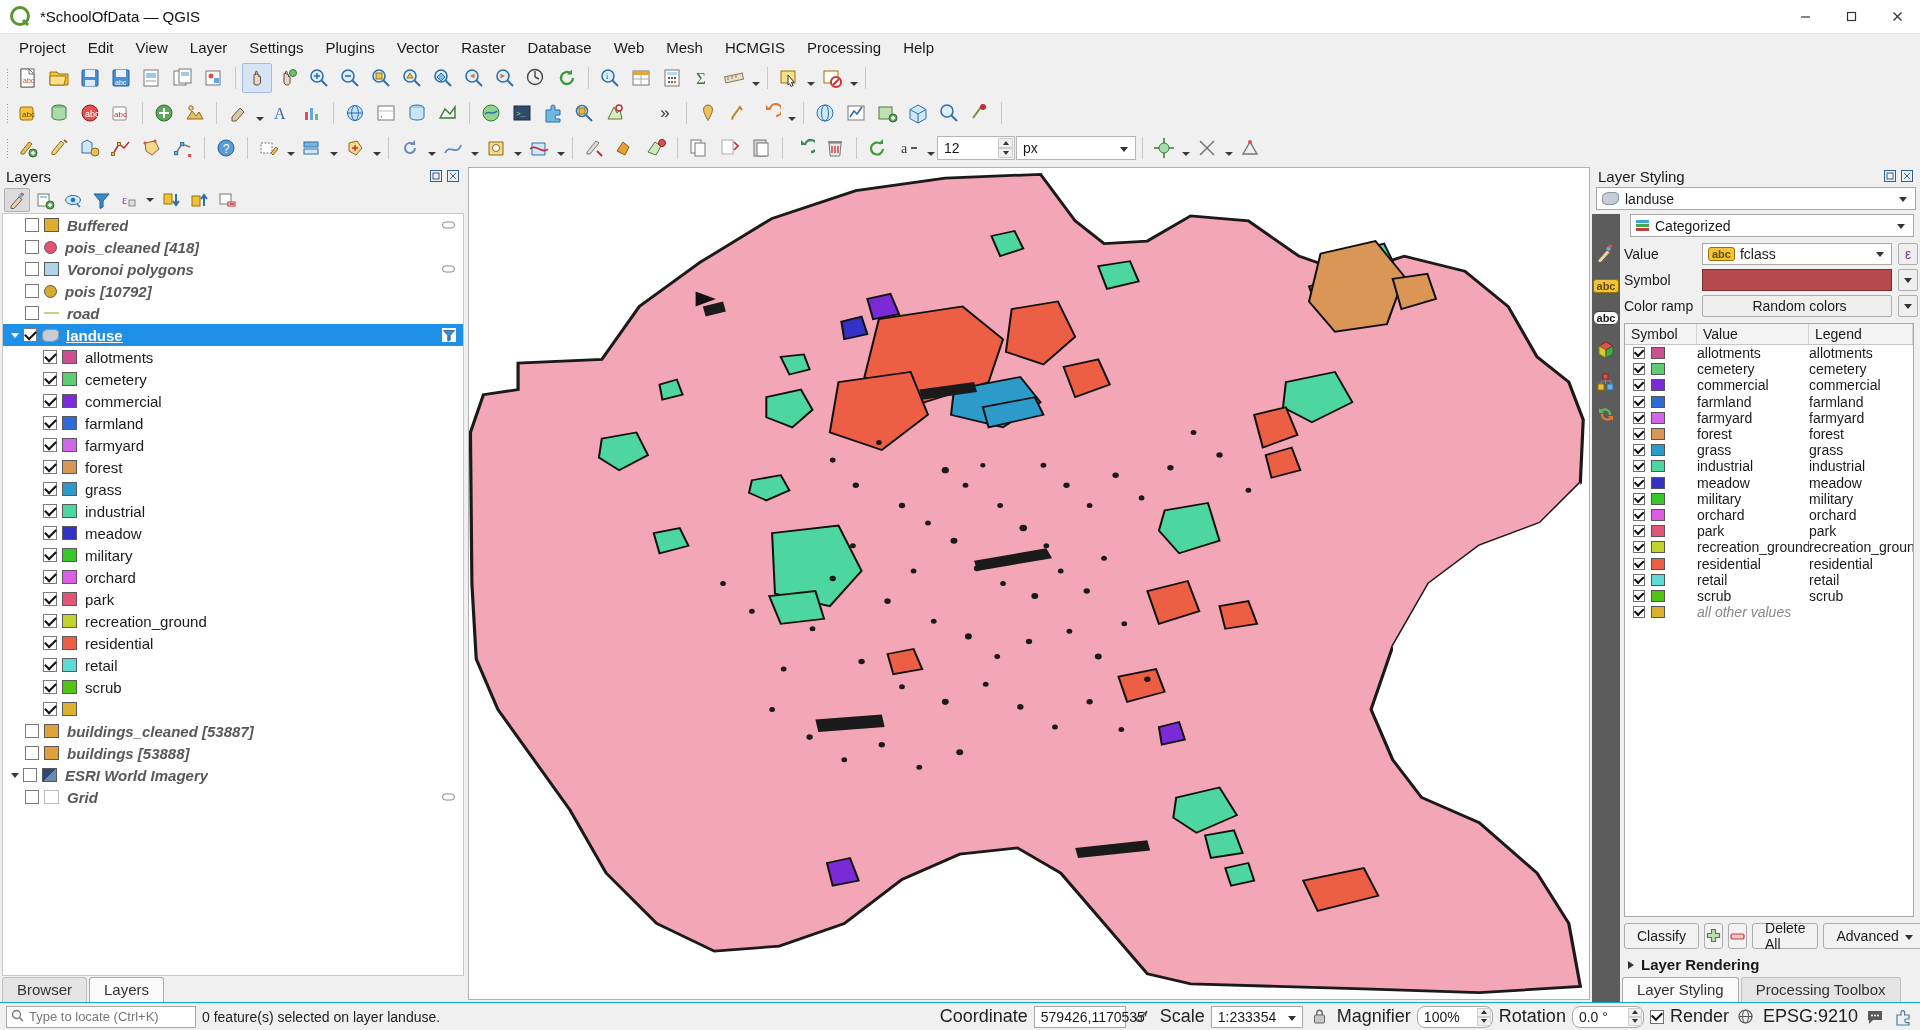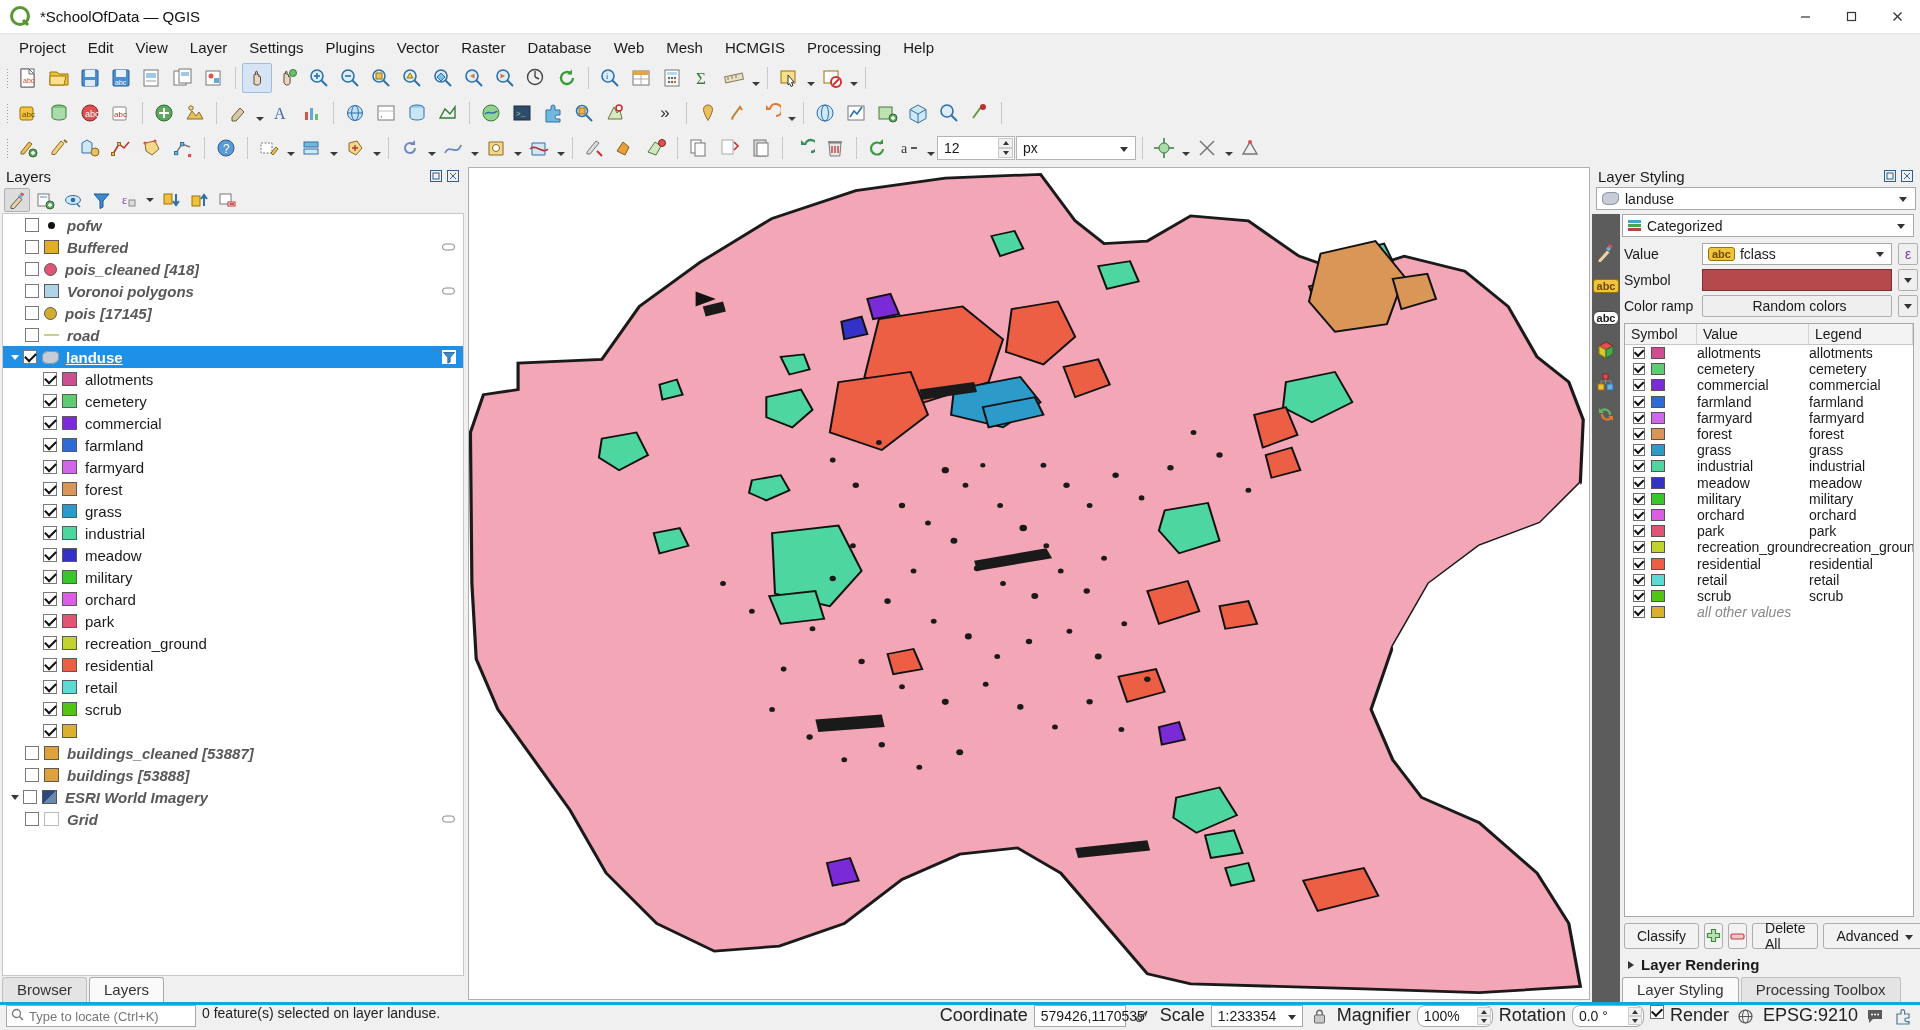--- a/index.html
+++ b/index.html
@@ -193,21 +193,21 @@
   .gbtn.adv { padding-right: 22px; position: relative; }
   .gbtn.adv::after { content: ""; position: absolute; right: 8px; top: 11px; border-left: 4px solid transparent; border-right: 4px solid transparent; border-top: 5px solid #333; }
   .sect-row { display: flex; align-items: center; gap: 7px; padding: 5px 4px 3px 8px; font-weight: bold; font-size: 15px; }
   .sect-row .tri { border-left: 6px solid #333; border-top: 4.5px solid transparent; border-bottom: 4.5px solid transparent; }
   .apply-row { display: flex; align-items: center; gap: 6px; padding: 2px 4px 4px; }
   .apply-row .spacer { flex: 1; }
   .lu-cb { width: 14px; height: 14px; border: 1px solid #6f6f6f; background: #fff; display: flex; align-items: center; justify-content: center; flex: none; }
   .lu-cb::after { content: ""; width: 8px; height: 5px; border-left: 2px solid #111; border-bottom: 2px solid #111; transform: rotate(-45deg) translate(1px,-1px); }
 
   
-  .statusbar { height: 28px; display: flex; align-items: flex-start; background: #f0f0f0; padding: 0 6px; gap: 6px; flex: none; border-top: 3px solid #0ea5e9; }
+  .statusbar { height: 28px; display: flex; align-items: center; background: #f0f0f0; padding: 0 6px; gap: 6px; flex: none; border-top: 1px solid #0ea5e9; }
   .locator {
     width: 190px; height: 22px; background: #fff; border: 1px solid #a8a8a8;
     display: flex; align-items: center; padding-left: 4px; gap: 5px; font-size: 13px; color: #777; flex: none;
   }
   .status-msg { font-size: 14px; color: #222; }
   .sb-lbl { font-size: 18px; color: #222; }
   .sb-field { height: 22px; background: #fff; border: 1px solid #a8a8a8; display: flex; align-items: center; padding: 0 6px; font-size: 14px; }
   .sb-spin { position: relative; padding-right: 18px; border-radius: 8px; }
   .sb-spin .ar { position: absolute; right: 1px; top: 1px; bottom: 1px; width: 14px; display: flex; flex-direction: column; }
   .sb-spin .ar div { flex: 1; background: #f0f0f0; border: 1px solid #cfcfcf; display: flex; align-items: center; justify-content: center; }
@@ -901,25 +901,20 @@
               <rect x="10" y="11" width="7" height="4" fill="#fff" stroke="#c03030"></rect>
               <path d="M11.5 13h4.5" stroke="#c03030" stroke-width="1.6"></path>
             </svg>
         </div>
       </div>
 
       <div class="layer-tree">
 
         <div class="lrow indent1">
           <span class="cb"></span>
-          <span class="swatch dot"></span>
-          <span class="lname group">pofw</span>
-        </div>
-        <div class="lrow indent1">
-          <span class="cb"></span>
           <span class="swatch" style="background:#e0ae28"></span>
           <span class="lname group">Buffered</span>
           <span class="row-badge">
             <svg width="14" height="11" viewBox="0 0 14 11">
                 <rect x="0.5" y="2" width="12" height="6" rx="3" fill="none" stroke="#888"></rect>
               </svg>
           </span>
         </div>
         <div class="lrow indent1">
           <span class="cb"></span>
@@ -932,21 +927,21 @@
           <span class="lname group">Voronoi polygons</span>
           <span class="row-badge">
             <svg width="14" height="11" viewBox="0 0 14 11">
                 <rect x="0.5" y="2" width="12" height="6" rx="3" fill="none" stroke="#888"></rect>
               </svg>
           </span>
         </div>
         <div class="lrow indent1">
           <span class="cb"></span>
           <span class="swatch circle" style="background:#d4ab2e"></span>
-          <span class="lname group">pois [17145]</span>
+          <span class="lname group">pois [10792]</span>
         </div>
         <div class="lrow indent1">
           <span class="cb"></span>
           <span class="swatch line" style="background:#c9cf86"></span>
           <span class="lname group">road</span>
         </div>
 
         <div class="lrow sel">
           <span class="expander"></span>
           <span class="cb on"></span>
@@ -1259,21 +1254,21 @@
             <svg width="20" height="20" viewBox="0 0 20 20">
                 <path d="M4 8c4-5 10-2 10 3" fill="none" stroke="#5fb85f" stroke-width="2.2"></path>
                 <path d="M3 4v5h5z" fill="#5fb85f"></path>
                 <path d="M16 13c-4 5-10 2-10-3" fill="none" stroke="#e07a30" stroke-width="2.2"></path>
                 <path d="M17 17v-5h-5z" fill="#e07a30"></path>
               </svg>
           </div>
         </div>
 
         <div class="style-content">
-          <div class="combo-wide" style="margin-left:2px">
+          <div class="combo-wide" style="margin-left:10px">
             <span style="display:inline-flex;flex-direction:column;gap:1px;margin-right:6px">
               <i style="display:block;width:13px;height:3px;background:#3aa8d8"></i>
               <i style="display:block;width:13px;height:3px;background:#4aa84a"></i>
               <i style="display:block;width:13px;height:3px;background:#c04040"></i>
             </span>
             <span>Categorized</span>
           </div>
 
           <div class="form-row">
             <span class="form-lbl">Value</span>

